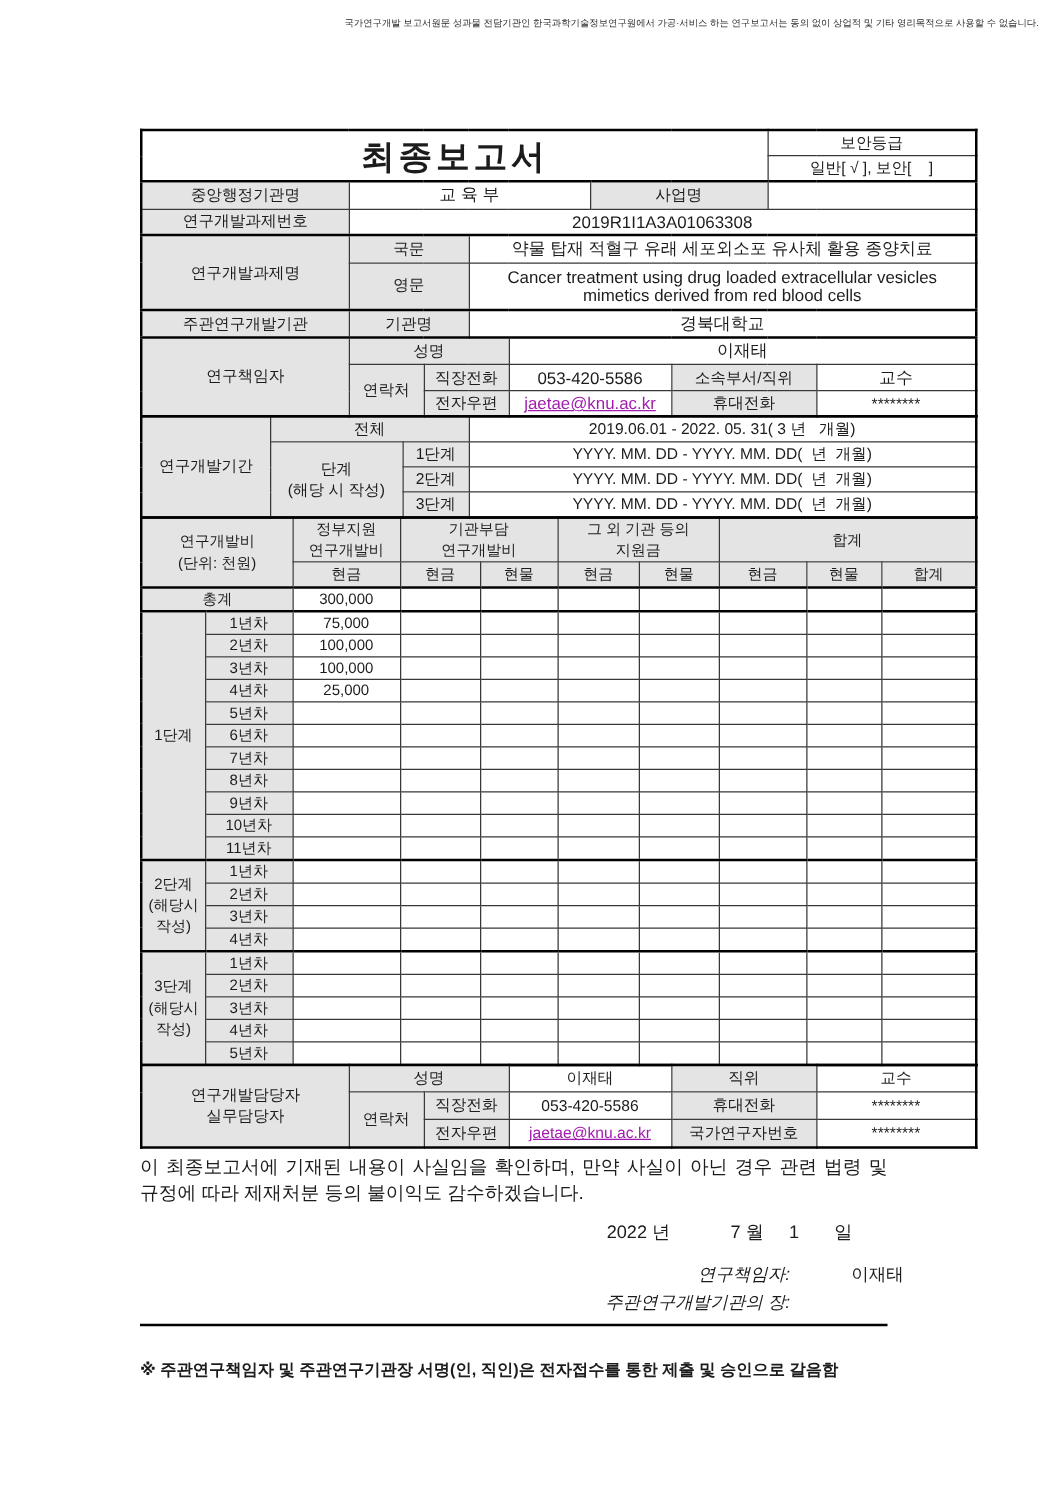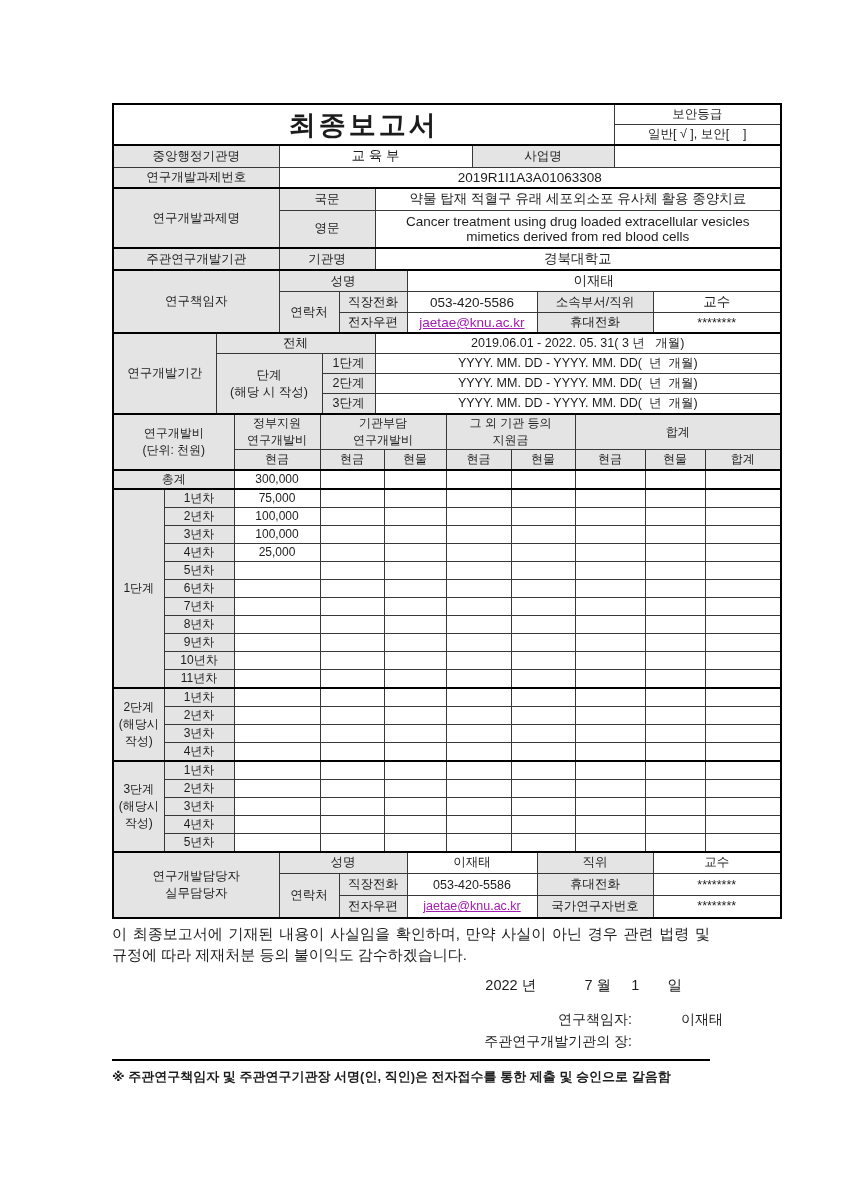--- a/index.html
+++ b/index.html
@@ -23,28 +23,29 @@
   .tt .val{font-size:13.5px;text-align:center;}
   .tp tr{height:16px;}
   .tb tr{height:17px;}
   .tb td{padding:0 2px;font-size:12px;}
   .tb tr.hdr1{height:33px;} .tb tr.hdr2{height:20px;}
   .tm tr{height:22px;}
   .statement{margin-top:4px;font-size:15px;line-height:1.45;text-align:justify;}
   .date-line{margin-top:10px;font-size:14.5px;text-align:right;padding-right:28px;white-space:pre;}
   .sig-block{margin-top:16px;font-size:14px;}
   .sig-row{margin-top:4px;white-space:nowrap;}
-  .sig-label{display:inline-block;width:520px;text-align:right;}
+  .sig-label{display:inline-block;width:520px;text-align:right;font-style:italic;}
   .sig-name{display:inline-block;width:140px;text-align:center;}
-  .note{margin-top:8px;border-top:2px solid #000;padding-top:7px;font-size:13px;font-weight:bold;}
+  .note{margin-top:8px;border-top:2px solid #000;padding-top:26px;font-size:13px;font-weight:bold;}
 </style>
 </head>
 <body>
 
 <div class="page">
+  <div class="disclaimer">국가연구개발 보고서원문 성과물 전담기관인 한국과학기술정보연구원에서 가공·서비스 하는 연구보고서는 동의 없이 상업적 및 기타 영리목적으로 사용할 수 없습니다.</div>
 
   <div class="content">
 
     <table class="tt">
       <colgroup>
         <col style="width:166px">
           <col style="width:60px">
           <col style="width:36px">
           <col style="width:32px">
         <col style="width:65px">

